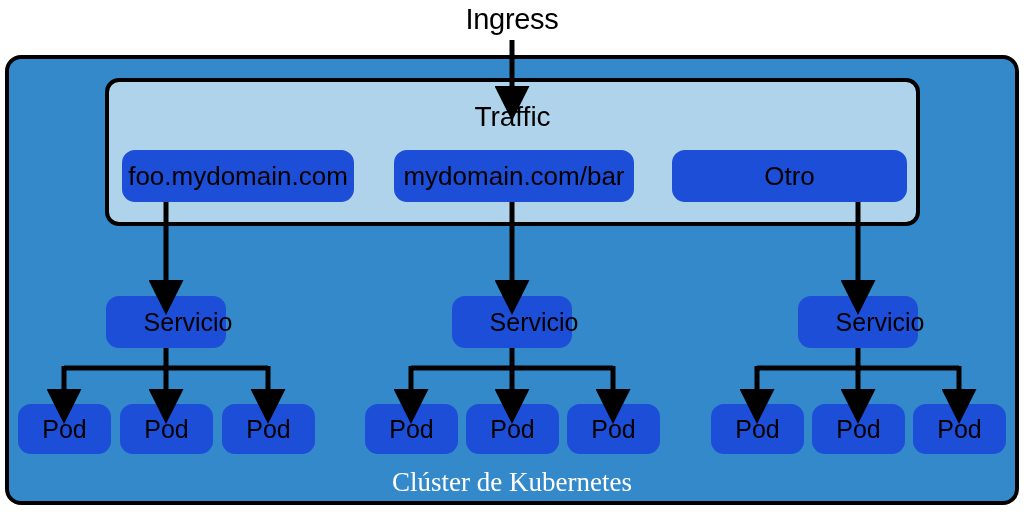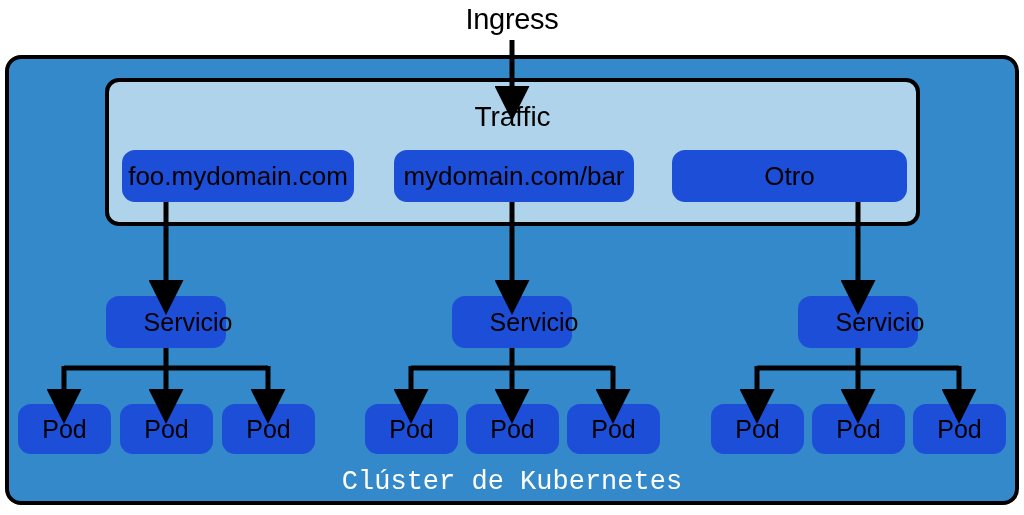--- a/index.html
+++ b/index.html
@@ -80,21 +80,21 @@
   .rule-node  { height: 52px; font-size: 26px; border-radius: 13px; }
   .svc-node   { height: 52px; width: 120px; font-size: 25px; border-radius: 13px; padding-left: 44px; }
   .pod-node   { height: 50px; width: 93px;  font-size: 25px; border-radius: 13px; text-align: right; }
 
   
   #cluster-caption {
     left: 5px; top: 466px;
     width: 1014px;
     text-align: center;
     font-size: 27px;
-    font-family: Liberation Mono, monospace;
+    font-family: Liberation Serif, serif;
     font-stretch: condensed;
     color: #ffffff;
     line-height: 32px;
   }
 
   
   #connectors {
     left: 0; top: 0;
     width: 1024px; height: 515px;
     pointer-events: none;

